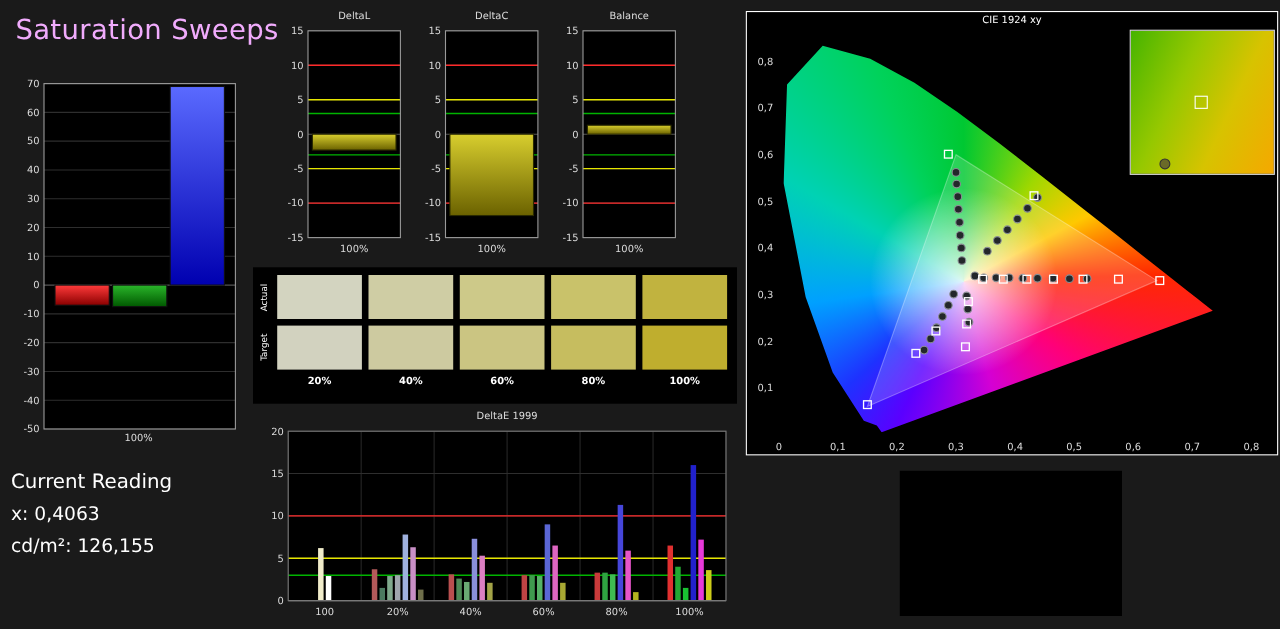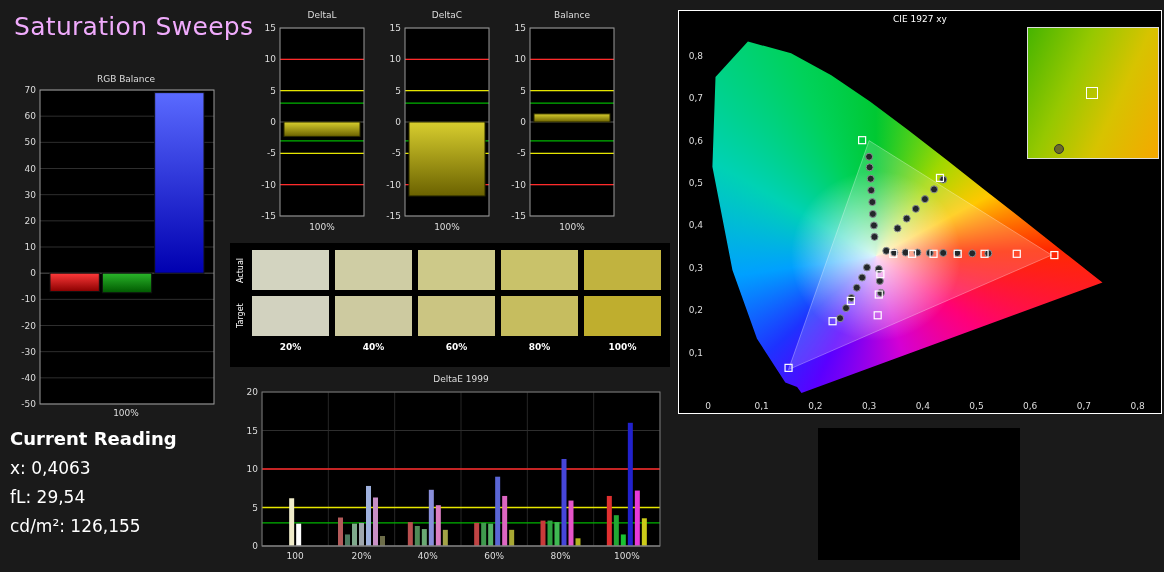--- a/index.html
+++ b/index.html
@@ -26,33 +26,32 @@
   .cie-title{position:absolute;top:3px;left:0;right:0;text-align:center;font-size:9px;color:#fff;z-index:3;}
   #cie-fill{position:absolute;left:0;top:0;width:482px;height:402px;z-index:1;}
   #cie-svg{position:absolute;left:0;top:0;z-index:2;}
   #cie-inset{position:absolute;left:348px;top:16px;width:130px;height:130px;border:1px solid #ddd;z-index:4;
     background:linear-gradient(115deg,#46b400 0%,#96c800 35%,#d7c300 65%,#f5a800 100%);}
   .inset-square{position:absolute;width:10px;height:10px;border:1.5px solid #fff;transform:translate(-50%,-50%);}
   .inset-circle{position:absolute;width:8px;height:8px;border-radius:50%;background:#6a6a28;border:1px solid #333;
     transform:translate(-50%,-50%);}
   
   .current{position:absolute;left:10px;top:428px;}
-  .cr-heading{font-size:18px;font-weight:bold;color:#fff;margin:0 0 8px 0;text-align:right;}
+  .cr-heading{font-size:18px;font-weight:normal;color:#fff;margin:0 0 8px 0;text-align:right;}
   .cr-line{font-size:17px;color:#fff;margin:9px 0;}
   .preview-box{position:absolute;left:818px;top:428px;width:202px;height:132px;background:#000;}
 </style>
 </head>
 <body>
 
 <div class="app">
 
   <div class="page-title">Saturation Sweeps</div>
 
   <div class="panel" style="left:8px;top:72px;width:210px;height:352px;">
-    <div class="chart-title pl26">RGB Balance</div>
     <svg id="rgb-svg" width="210" height="322">
         <rect x="32" y="4" width="174" height="314" fill="#000"></rect>
         <line x1="32" x2="206" y1="4" y2="4" stroke="#2e2e2e" stroke-width="1"></line>
         <text x="28" y="7" text-anchor="end" font-size="9" fill="#dddddd">70</text>
         <line x1="32" x2="206" y1="30.166666666666668" y2="30.166666666666668" stroke="#2e2e2e" stroke-width="1"></line>
         <text x="28" y="33.16666666666667" text-anchor="end" font-size="9" fill="#dddddd">60</text>
         <line x1="32" x2="206" y1="56.333333333333336" y2="56.333333333333336" stroke="#2e2e2e" stroke-width="1"></line>
         <text x="28" y="59.333333333333336" text-anchor="end" font-size="9" fill="#dddddd">50</text>
         <line x1="32" x2="206" y1="82.5" y2="82.5" stroke="#2e2e2e" stroke-width="1"></line>
         <text x="28" y="85.5" text-anchor="end" font-size="9" fill="#dddddd">40</text>
@@ -291,21 +290,21 @@
         <rect x="387.8333333333333" y="36.8" width="5" height="123.2" fill="#2121cc"></rect>
         <rect x="394.8333333333333" y="104.56" width="5" height="55.44" fill="#e839da"></rect>
         <rect x="401.8333333333333" y="132.28" width="5" height="27.72" fill="#cccc19"></rect>
         <text x="386.8333333333333" y="173" text-anchor="middle" font-size="9" fill="#dddddd">100%</text>
         <line x1="22" x2="420" y1="160" y2="160" stroke="#9a9a9a" stroke-width="1"></line>
         <rect x="22" y="6" width="398" height="154" fill="none" stroke="#777" stroke-width="1"></rect>
       </svg>
   </div>
 
   <div class="panel" id="cie-panel">
-    <div class="cie-title">CIE 1927 xy</div>
+    <div class="cie-title">CIE 1924 xy</div>
     <div id="cie-fill" style="clip-path: path(&quot;M 122.5 381.9 L 118.1 375.9 L 106.3 371.4 L 78 327.7 L 53.4 258.9 L 33.4 155.7 L 36.5 65.9 L 68.9 30.5 L 112.1 42.3 L 152.3 64.2 L 191 90.5 L 229.4 119.2 L 267.5 148.8 L 304.2 177.7 L 337.9 204.1 L 365.7 226.1 L 386.5 242.4 L 400.3 253.3 L 409.1 260.2 L 415.1 264.9 L 423.5 271.5 Z&quot;); background: radial-gradient(circle at 197px 245px, rgba(255, 255, 255, 0.85) 0px, rgba(255, 255, 255, 0) 85px), conic-gradient(at 197px 245px, rgb(0, 200, 50) 0deg, rgb(160, 216, 0) 35deg, rgb(255, 200, 0) 62deg, rgb(255, 40, 0) 88deg, rgb(255, 0, 120) 125deg, rgb(212, 0, 212) 165deg, rgb(90, 0, 255) 205deg, rgb(30, 50, 255) 228deg, rgb(0, 160, 255) 262deg, rgb(0, 210, 180) 300deg, rgb(0, 210, 90) 338deg, rgb(0, 200, 50) 360deg);"></div>
     <svg id="cie-svg" width="482" height="402">
         <polygon points="372.7,244.1 190.1,129.6 109.5,358.6" fill="rgba(255,255,255,0.17)" stroke="rgba(255,255,255,0.3)" stroke-width="1"></polygon>
         <text x="29" y="398" text-anchor="middle" font-size="9" fill="#dddddd">0</text>
         <text x="82.7" y="398" text-anchor="middle" font-size="9" fill="#dddddd">0,1</text>
         <text x="136.4" y="398" text-anchor="middle" font-size="9" fill="#dddddd">0,2</text>
         <text x="190.10000000000002" y="398" text-anchor="middle" font-size="9" fill="#dddddd">0,3</text>
         <text x="243.8" y="398" text-anchor="middle" font-size="9" fill="#dddddd">0,4</text>
         <text x="297.5" y="398" text-anchor="middle" font-size="9" fill="#dddddd">0,5</text>
         <text x="351.20000000000005" y="398" text-anchor="middle" font-size="9" fill="#dddddd">0,6</text>
@@ -369,19 +368,18 @@
       </svg>
     <div id="cie-inset">
         <div class="inset-square" style="left: 49%; top: 50%;"></div>
         <div class="inset-circle" style="left: 24%; top: 93%;"></div>
       </div>
   </div>
 
   <div class="current">
     <div class="cr-heading">Current Reading</div>
     <div class="cr-line">x: 0,4063</div>
-    <div class="cr-line">fL: 29,54</div>
     <div class="cr-line">cd/m²: 126,155</div>
   </div>
 
   <div class="preview-box"></div>
 
 </div>
 
 </body></html>

